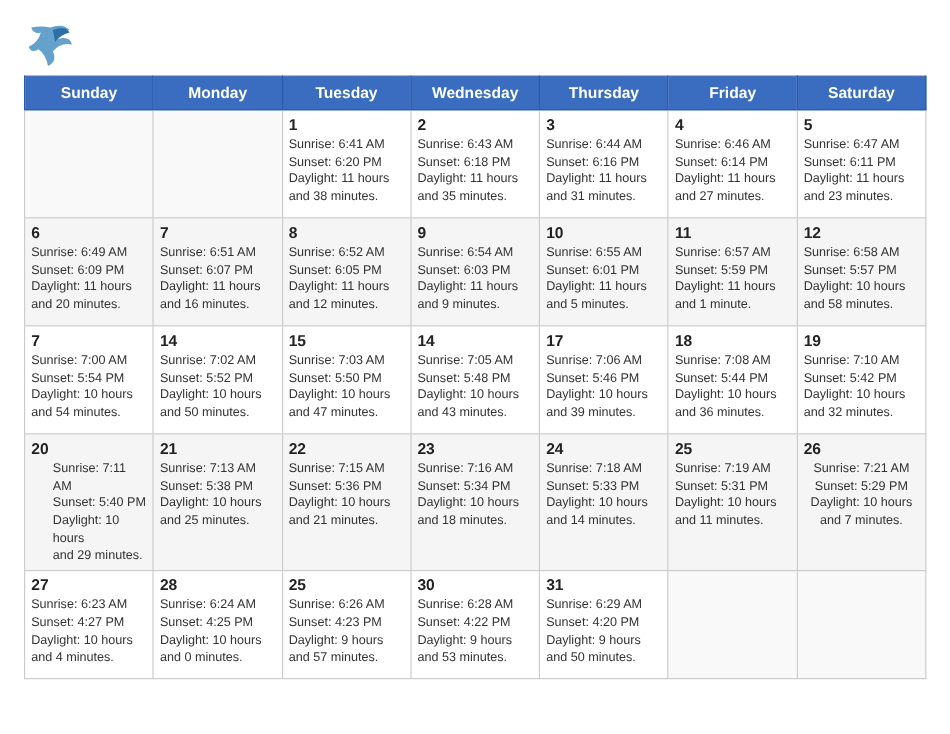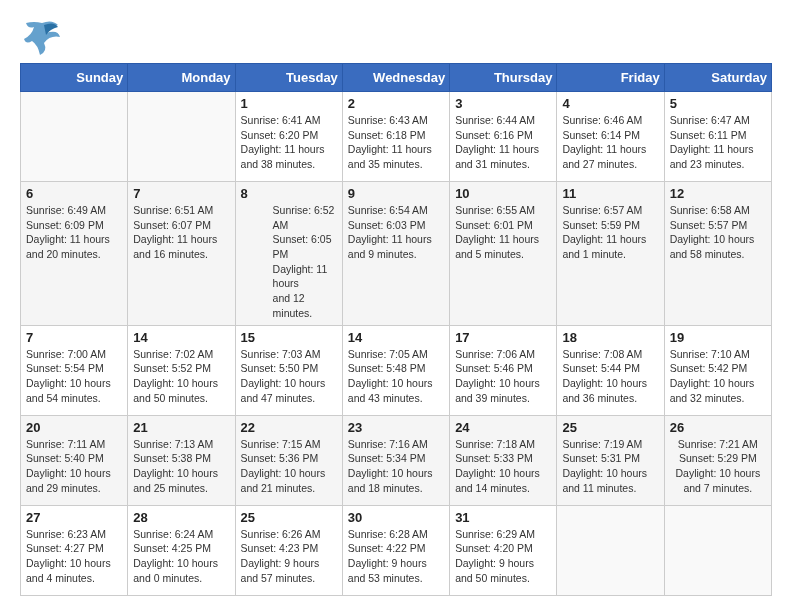--- a/index.html
+++ b/index.html
@@ -38,21 +38,21 @@
       width: 100%;
       border-collapse: collapse;
       table-layout: fixed;
     }
     .calendar-table th {
       background: #3a6cbf;
       color: #fff;
       font-size: 13px;
       font-weight: bold;
       padding: 6px 4px;
-      text-align: right;
+      text-align: center;
       border: 1px solid #2a5aaa;
     }
     .calendar-table td {
       border: 1px solid #ccc;
       vertical-align: top;
       padding: 4px 5px;
       font-size: 11px;
       color: #333;
       height: 90px;
       background: #fff;
@@ -177,21 +177,21 @@
           </td>
           <td>
             <span class="day-number">7</span>
             <div class="day-info" style="white-space: pre-line;">Sunrise: 6:51 AM
 Sunset: 6:07 PM
 Daylight: 11 hours
 and 16 minutes.</div>
           </td>
           <td>
             <span class="day-number">8</span>
-            <div class="day-info" style="white-space: pre-line; margin-left: 32px;">Sunrise: 6:52 AM
+            <div class="day-info" style="white-space: pre-line;">Sunrise: 6:52 AM
 Sunset: 6:05 PM
 Daylight: 11 hours
 and 12 minutes.</div>
           </td>
           <td>
             <span class="day-number">9</span>
             <div class="day-info" style="white-space: pre-line;">Sunrise: 6:54 AM
 Sunset: 6:03 PM
 Daylight: 11 hours
 and 9 minutes.</div>
@@ -265,21 +265,21 @@
             <span class="day-number">19</span>
             <div class="day-info" style="white-space: pre-line;">Sunrise: 7:10 AM
 Sunset: 5:42 PM
 Daylight: 10 hours
 and 32 minutes.</div>
           </td>
         </tr>
         <tr>
           <td>
             <span class="day-number">20</span>
-            <div class="day-info" style="white-space: pre-line;">Sunrise: 7:11 AM
+            <div class="day-info" style="white-space: pre-line; margin-left: 18px;">Sunrise: 7:11 AM
 Sunset: 5:40 PM
 Daylight: 10 hours
 and 29 minutes.</div>
           </td>
           <td>
             <span class="day-number">21</span>
             <div class="day-info" style="white-space: pre-line;">Sunrise: 7:13 AM
 Sunset: 5:38 PM
 Daylight: 10 hours
 and 25 minutes.</div>

